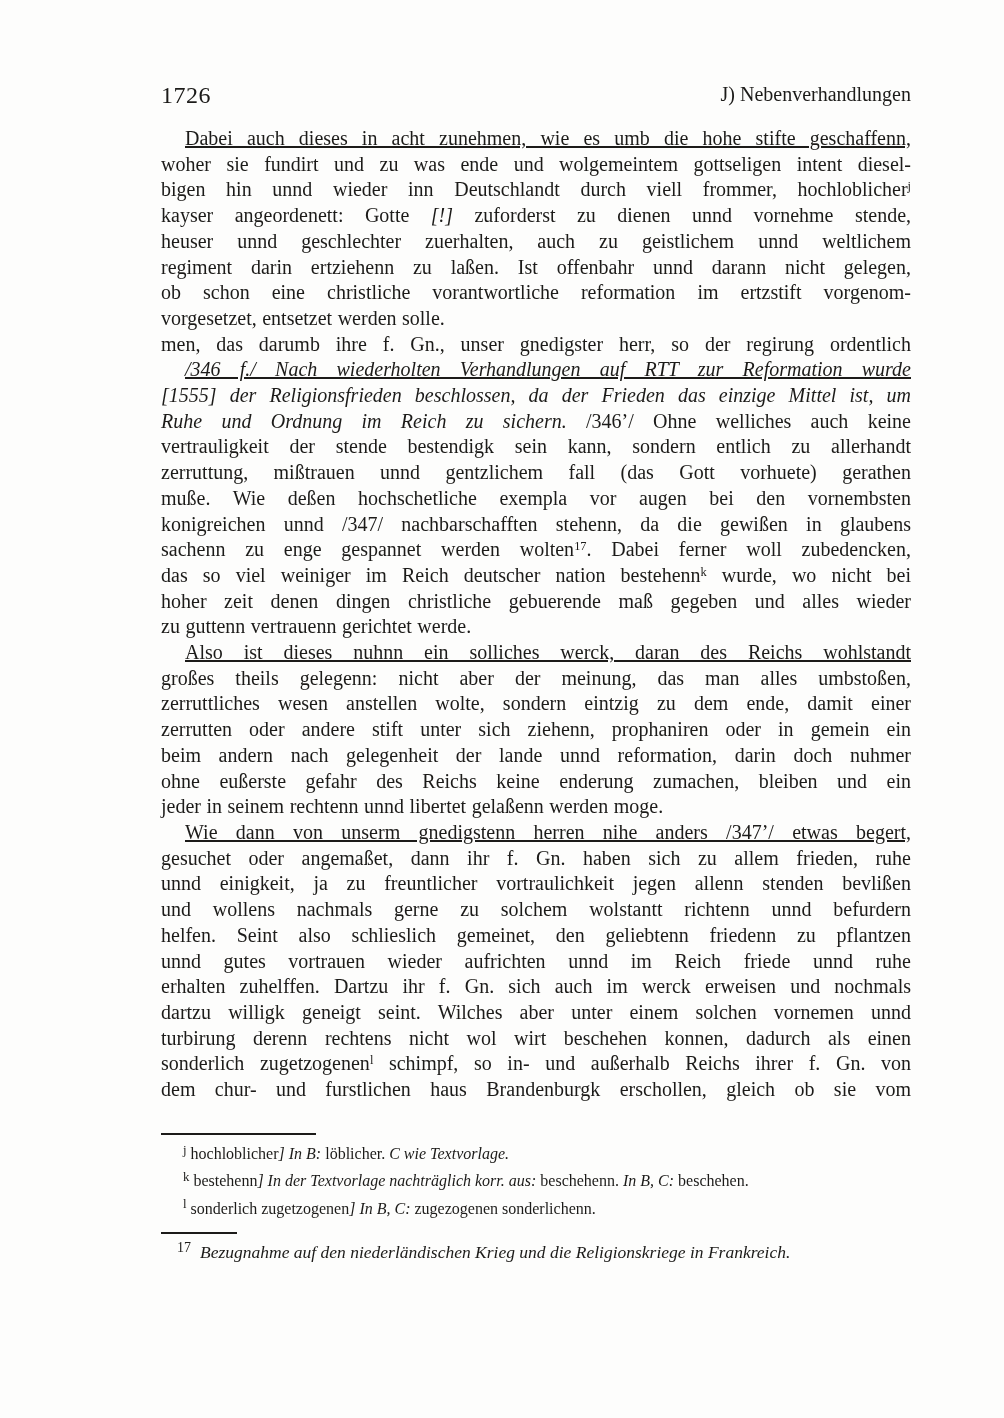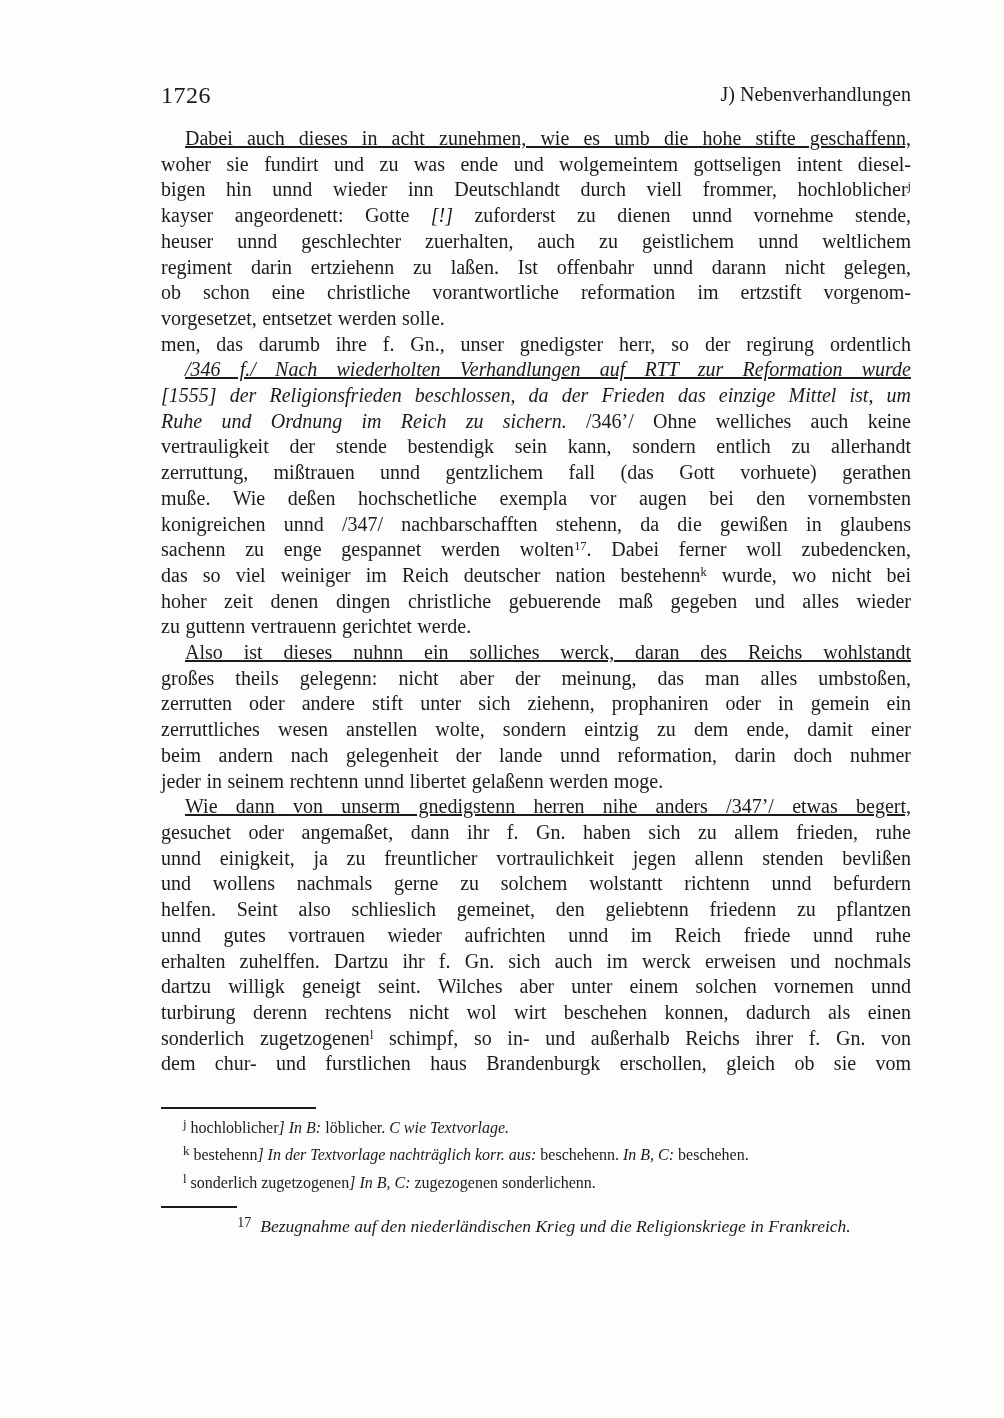--- a/index.html
+++ b/index.html
@@ -38,21 +38,21 @@
     line-height:27.4px;
     padding-left:22px;
     text-align:left;
   }
   .mark { font-size:0.8em; vertical-align:0.4em; line-height:0; margin-right:4px; }
   .footnotes { margin-top:4px; }
   .footnote {
     font-size:17.5px;
     line-height:28px;
     padding-left:16px;
-    text-align:center;
+    text-align:left;
   }
   .footnote .mark { margin-right:9px; }
 </style>
 </head>
 <body>
 
 <div class="page">
 
   <div class="pageheader">
     <span class="pagenum">1726</span>
@@ -81,23 +81,24 @@
           <div class="line"><span>muße. Wie deßen hochschetliche exempla vor augen bei den vornembsten</span></div>
           <div class="line"><span>konigreichen unnd /347/ nachbarschafften stehenn, da die gewißen in glaubens</span></div>
           <div class="line"><span>sachenn zu enge gespannet werden wolten</span><span class="sup">17</span><span>. Dabei ferner woll zubedencken,</span></div>
           <div class="line"><span>das so viel weiniger im Reich deutscher nation bestehenn</span><span class="sup">k</span><span> wurde, wo nicht bei</span></div>
           <div class="line"><span>hoher zeit denen dingen christliche gebuerende maß gegeben und alles wieder</span></div>
           <div class="line end"><span>zu guttenn vertrauenn gerichtet werde.</span></div>
         </div>
         <div class="para">
           <div class="line indent"><span>Also ist dieses nuhnn ein solliches werck, daran des Reichs wohlstandt</span></div>
           <div class="line"><span>großes theils gelegenn: nicht aber der meinung, das man alles umbstoßen,</span></div>
+          <div class="line"><span>zerruttliches wesen anstellen wolte, sondern eintzig zu dem ende, damit einer</span></div>
           <div class="line"><span>zerrutten oder andere stift unter sich ziehenn, prophaniren oder in gemein ein</span></div>
-          <div class="line"><span>zerruttliches wesen anstellen wolte, sondern eintzig zu dem ende, damit einer</span></div>
           <div class="line"><span>beim andern nach gelegenheit der lande unnd reformation, darin doch nuhmer</span></div>
+          <div class="line"><span>ohne eußerste gefahr des Reichs keine enderung zumachen, bleiben und ein</span></div>
           <div class="line end"><span>jeder in seinem rechtenn unnd libertet gelaßenn werden moge.</span></div>
         </div>
         <div class="para">
           <div class="line indent"><span>Wie dann von unserm gnedigstenn herren nihe anders /347’/ etwas begert,</span></div>
           <div class="line"><span>gesuchet oder angemaßet, dann ihr f. Gn. haben sich zu allem frieden, ruhe</span></div>
           <div class="line"><span>unnd einigkeit, ja zu freuntlicher vortraulichkeit jegen allenn stenden bevlißen</span></div>
           <div class="line"><span>und wollens nachmals gerne zu solchem wolstantt richtenn unnd befurdern</span></div>
           <div class="line"><span>helfen. Seint also schlieslich gemeinet, den geliebtenn friedenn zu pflantzen</span></div>
           <div class="line"><span>unnd gutes vortrauen wieder aufrichten unnd im Reich friede unnd ruhe</span></div>
           <div class="line"><span>erhalten zuhelffen. Dartzu ihr f. Gn. sich auch im werck erweisen und nochmals</span></div>

